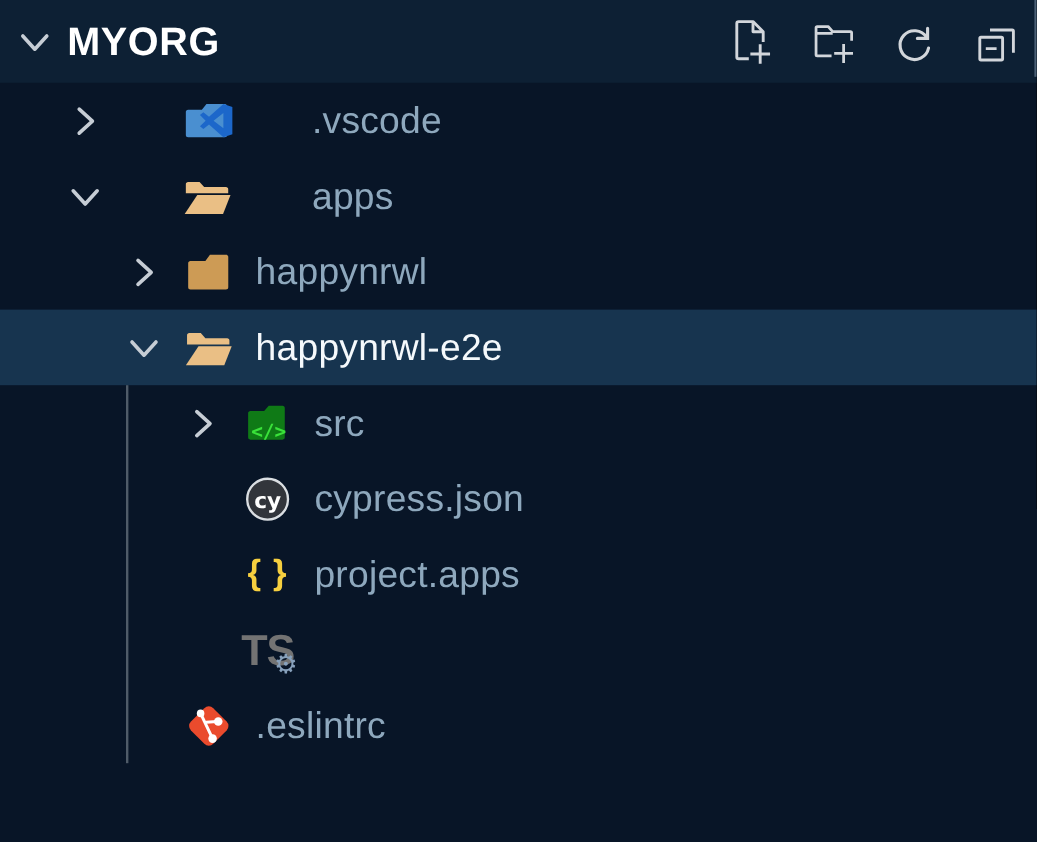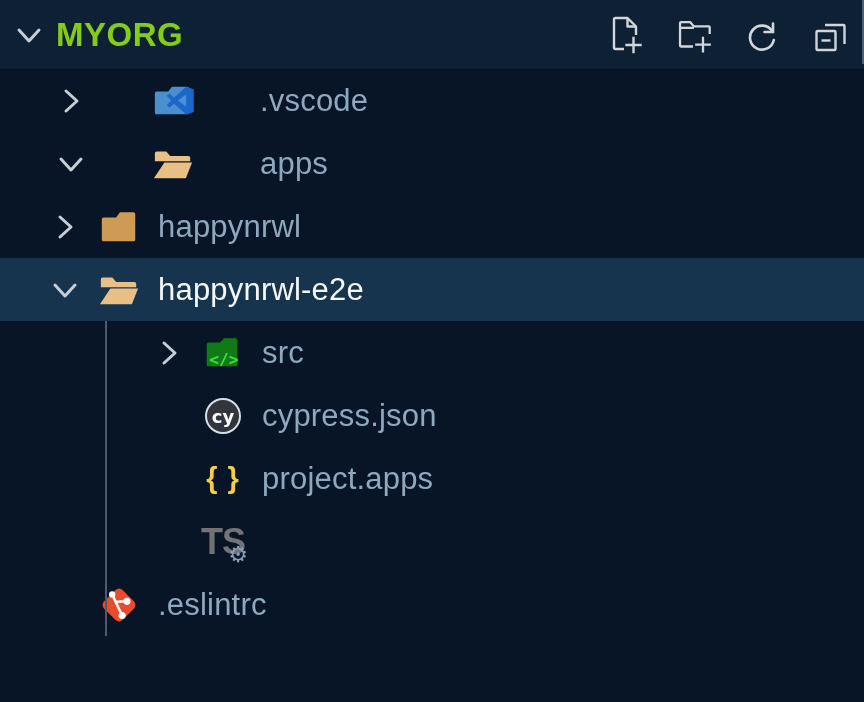--- a/index.html
+++ b/index.html
@@ -9,32 +9,32 @@
     font-family:"Liberation Sans","DejaVu Sans",sans-serif;
     -webkit-font-smoothing:antialiased;
   }
   
   .header{
     position:absolute;top:0;left:0;width:864px;height:69px;
     background:#0d2034;display:flex;align-items:center;
   }
   .header .twistie{width:34px;height:34px;margin-left:12px;display:flex;align-items:center;justify-content:center;flex:0 0 auto;}
   .title{
-    color:#84cc16;font-size:33px;font-weight:700;letter-spacing:.5px;margin-left:10px;flex:1 1 auto;
+    color:#ffffff;font-size:33px;font-weight:700;letter-spacing:.5px;margin-left:10px;flex:1 1 auto;
     white-space:nowrap;
   }
   .actions{display:flex;align-items:center;gap:25px;margin-right:12px;}
   .action-btn{width:44px;height:48px;display:flex;align-items:center;justify-content:center;background:none;border:none;padding:0;cursor:pointer;}
   .panel-edge{position:absolute;right:0;top:0;width:2px;height:64px;background:rgba(150,175,200,.45);}
   
   .tree{position:absolute;top:69px;left:0;width:864px;}
   .row{height:63px;display:flex;align-items:center;width:864px;box-sizing:border-box;}
   .row.selected{background:#17344f;text-align:right;}
   .d0{padding-left:56px;gap:48px;}
-  .d1{padding-left:50px;}
+  .d1{padding-left:105px;}
   .d2{padding-left:154px;}
   .twistie{width:48px;height:48px;flex:0 0 auto;display:flex;align-items:center;justify-content:flex-start;}
   .fileicon{width:42px;height:44px;flex:0 0 auto;display:flex;align-items:center;justify-content:center;position:relative;}
   .label{
     margin-left:18px;color:#8ea8bd;font-size:31px;letter-spacing:.2px;white-space:nowrap;
   }
   .row.selected .label{color:#f5f9fc;}
   .indent-guide{position:absolute;left:105px;top:321px;width:2px;height:315px;background:#4f5b68;}
   
   .braces-icon{color:#f6cf3f;font-size:29px;font-weight:700;letter-spacing:1px;line-height:1;}

